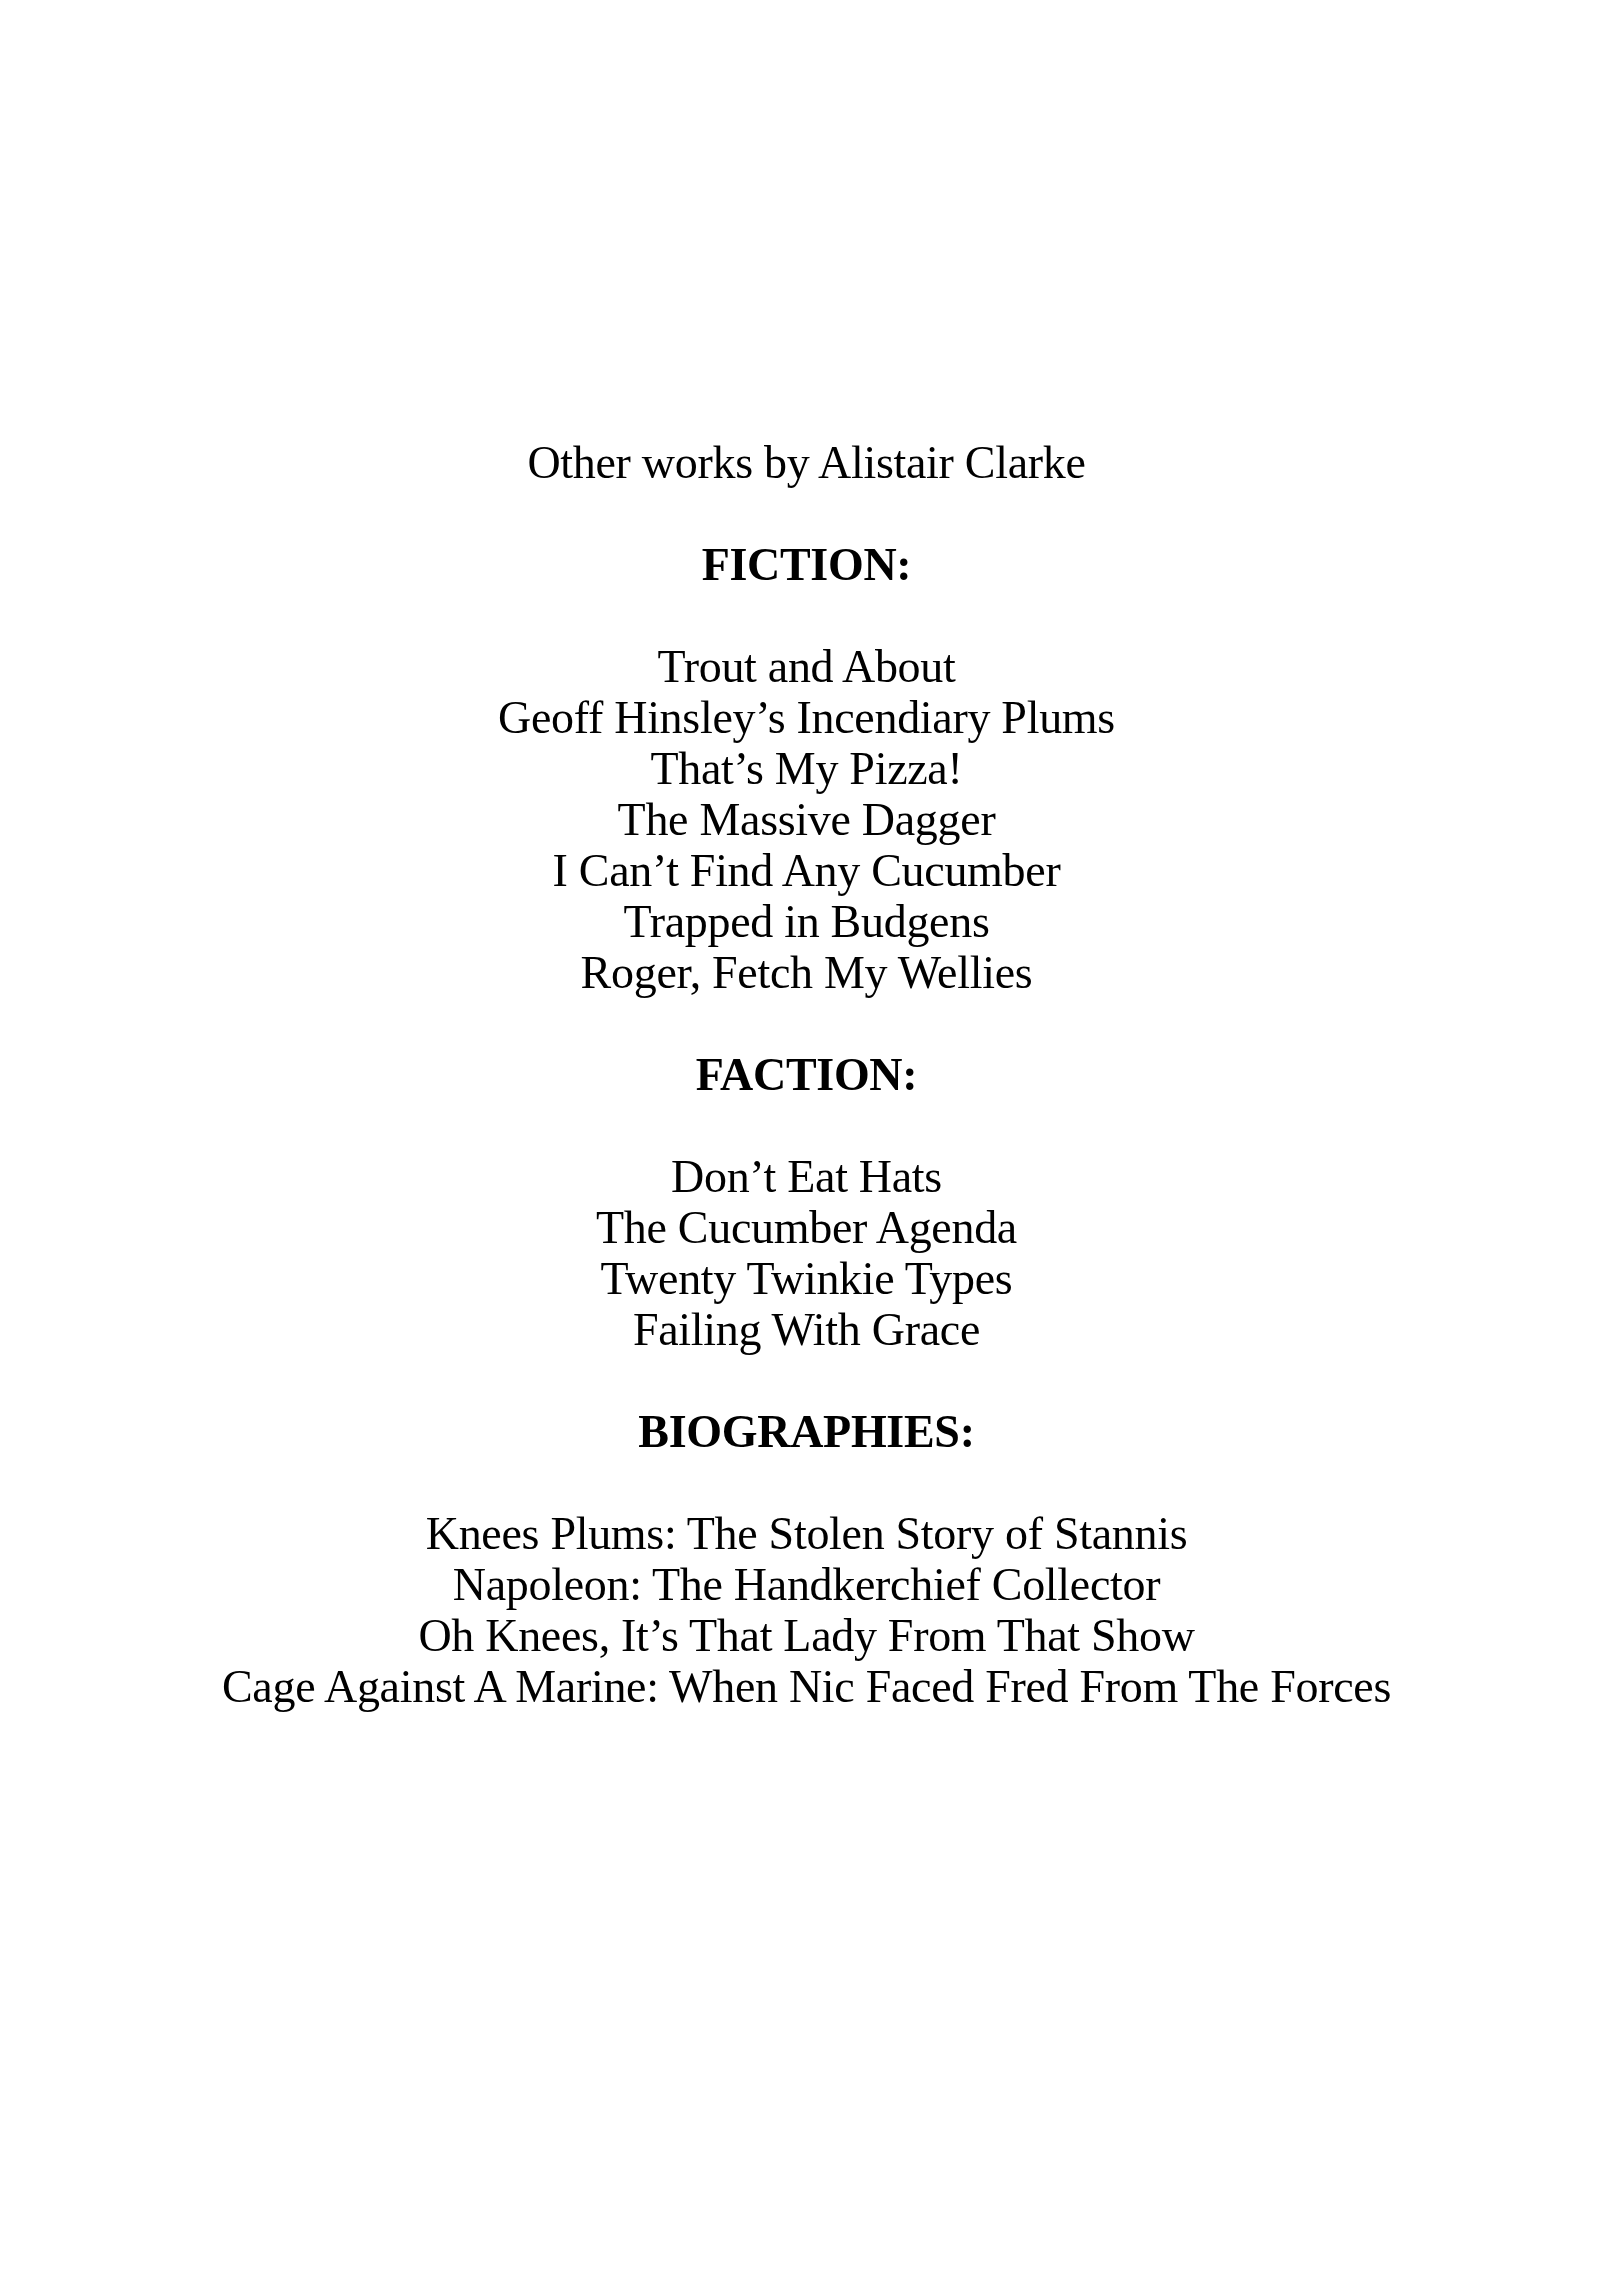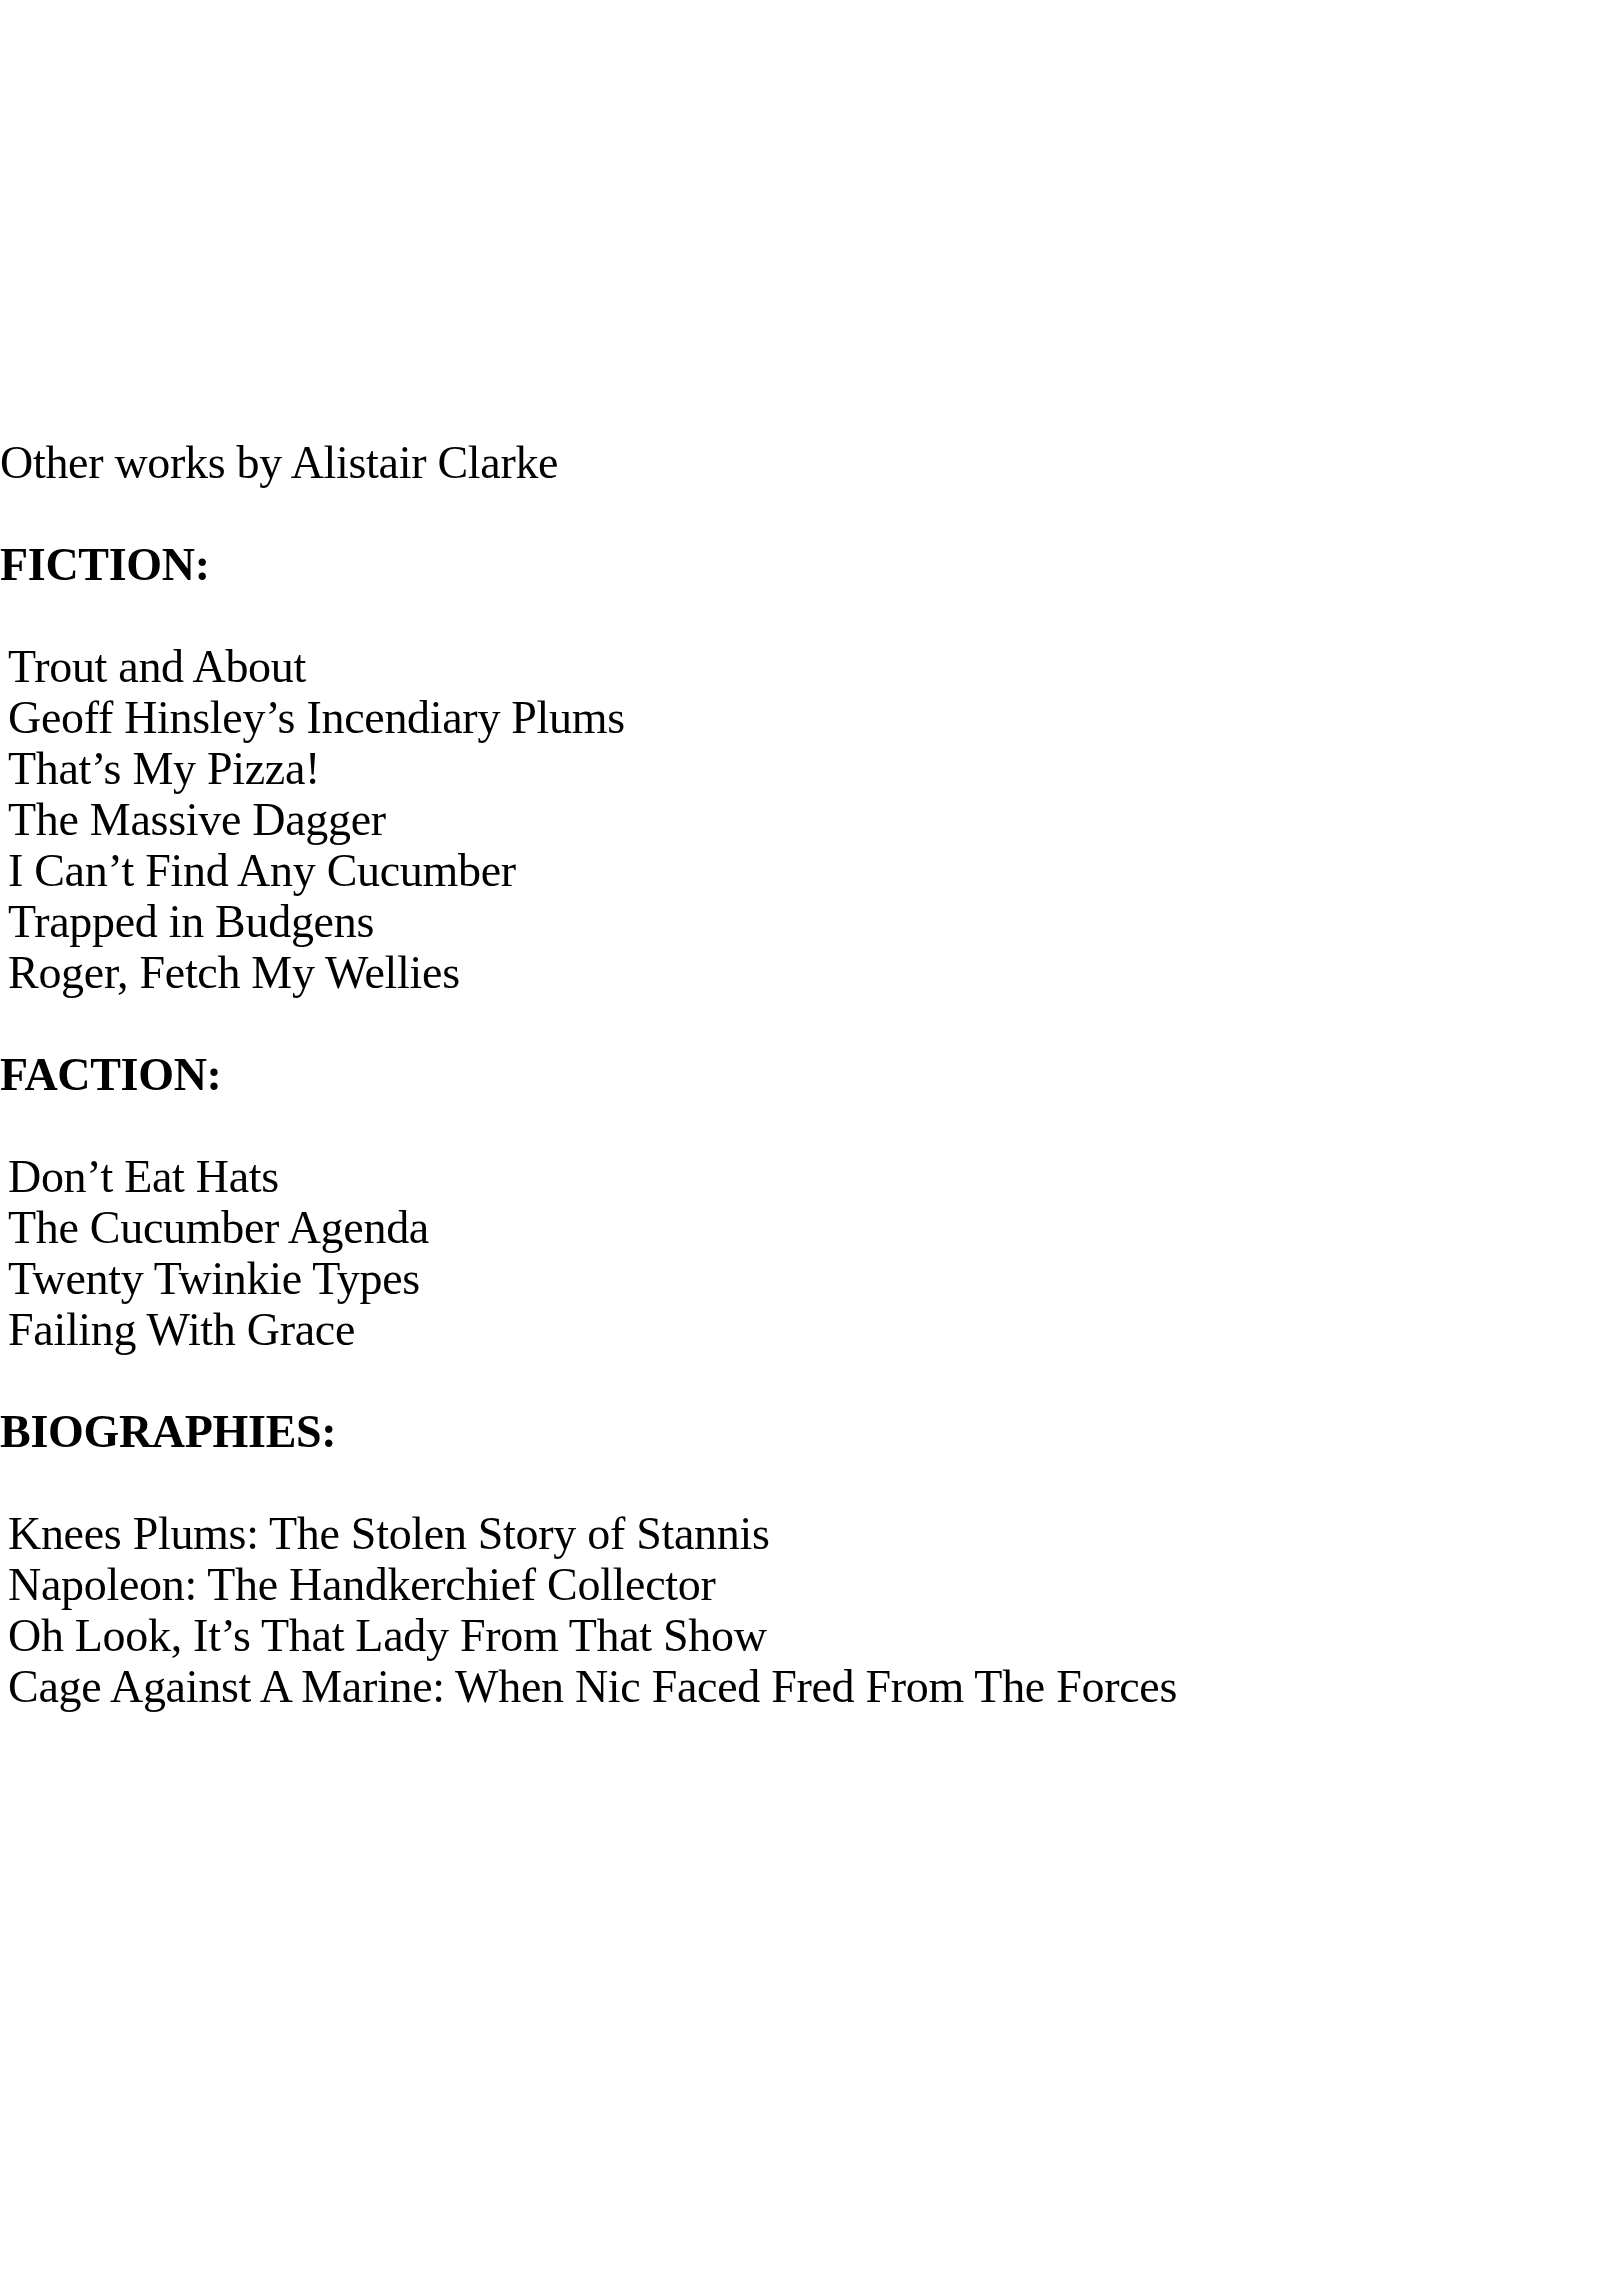--- a/index.html
+++ b/index.html
@@ -12,20 +12,21 @@
     background: #ffffff;
     color: #000000;
     font-family: "Liberation Serif", "DejaVu Serif", serif;
     overflow: hidden;
   }
   .page {
     width: 1613px;
     height: 2289px;
     box-sizing: border-box;
     padding-top: 437px;
+    text-align: center;
   }
   .line {
     font-size: 46px;
     line-height: 51px;
     letter-spacing: -0.3px;
     white-space: nowrap;
   }
   .page-title {
     margin: 0;
     font-weight: normal;
@@ -63,18 +64,18 @@
     <li class="line">Don’t Eat Hats</li>
     <li class="line">The Cucumber Agenda</li>
     <li class="line">Twenty Twinkie Types</li>
     <li class="line">Failing With Grace</li>
   </ul>
 
   <h2 class="line section-heading">BIOGRAPHIES:</h2>
   <ul class="works-list">
     <li class="line">Knees Plums: The Stolen Story of Stannis</li>
     <li class="line">Napoleon: The Handkerchief Collector</li>
-    <li class="line">Oh Look, It’s That Lady From That Show</li>
+    <li class="line">Oh Knees, It’s That Lady From That Show</li>
     <li class="line">Cage Against A Marine: When Nic Faced Fred From The Forces</li>
   </ul>
 
 </div>
 
 
 </body></html>

